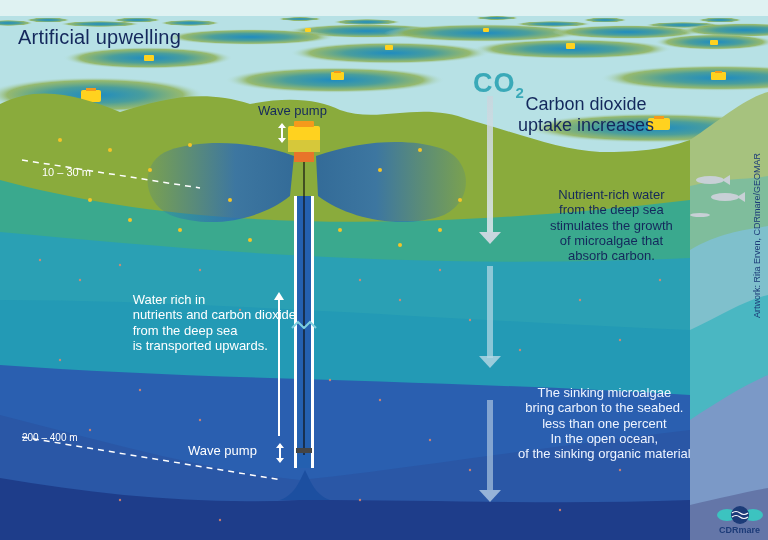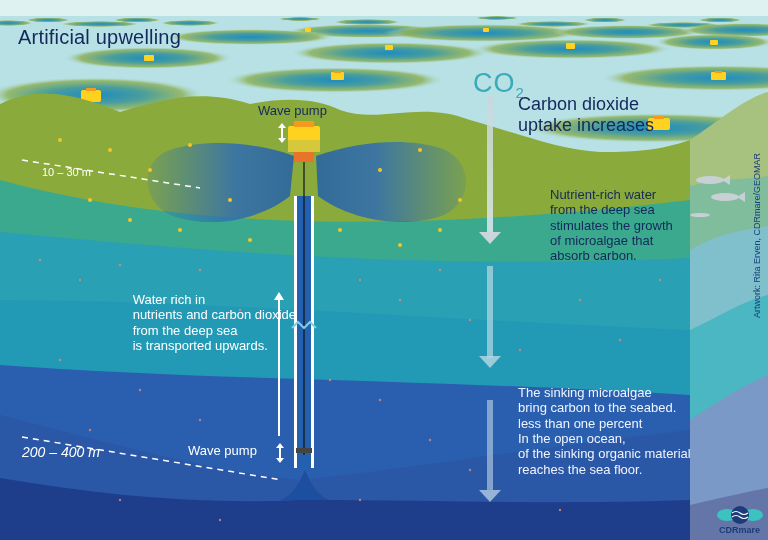--- a/index.html
+++ b/index.html
@@ -1,32 +1,32 @@
 <!DOCTYPE html>
 <html><head>
 <meta charset="utf-8">
 <style>
   html,body{margin:0;padding:0;background:#ffffff;}
   body{width:768px;height:540px;overflow:hidden;position:relative;font-family:"Liberation Sans","DejaVu Sans",sans-serif;}
   #stage{position:absolute;left:0;top:0;width:768px;height:540px;overflow:hidden;}
   svg.bg{position:absolute;left:0;top:0;}
-  .lbl{position:absolute;white-space:nowrap;line-height:1.18;}
+  .lbl{position:absolute;white-space:nowrap;line-height:1.18;text-align:center;}
   .dark{color:#14285c;}
   .light{color:#ffffff;}
   #title{left:18px;top:26px;font-size:20px;color:#14285c;letter-spacing:.2px;}
   #wp-top{left:258px;top:103px;font-size:13px;}
   #wp-bottom{left:188px;top:443px;font-size:13px;}
-  #co2{left:473px;top:68px;font-size:27px;font-weight:normal;color:#3aa9b8;letter-spacing:1px;}
+  #co2{left:473px;top:68px;font-size:27px;font-weight:bold;color:#3aa9b8;letter-spacing:1px;}
   #co2 sub{font-size:15px;vertical-align:-6px;}
   #co2-note{left:518px;top:94px;font-size:18px;}
   #nutrient-note{left:518px;top:187px;font-size:13px;margin-left:32px;}
   #transport-note{right:472px;top:292px;font-size:13px;text-align:left;}
   #sink-note{left:518px;top:385px;font-size:13px;color:#eef4ff;}
   #depth-shallow{left:22px;top:166px;font-size:11px;color:#fff;margin-left:20px;}
-  #depth-deep{left:22px;top:444px;font-size:14px;color:#fff;font-style:italic;}
+  #depth-deep{left:22px;top:432px;font-size:10px;color:#fff;}
   #credit{position:absolute;left:752px;top:318px;transform:rotate(-90deg);transform-origin:left top;font-size:9px;color:#1c3b78;white-space:nowrap;}
   #logo{position:absolute;left:715px;top:505px;width:50px;height:32px;}
   #logo .word{position:absolute;left:4px;top:20px;font-size:9px;font-weight:bold;color:#1c3b78;}
 </style>
 </head>
 <body>
 
 <div id="stage">
   <svg class="bg" width="768" height="540" viewBox="0 0 768 540">
     <defs>
@@ -248,21 +248,20 @@
     <div>from the deep sea</div>
     <div>is transported upwards.</div>
   </div>
 
   <div id="sink-note" class="lbl">
     <div>The sinking microalgae</div>
     <div>bring carbon to the seabed.</div>
     <div>less than one percent</div>
     <div>In the open ocean,</div>
     <div>of the sinking organic material</div>
-    <div>reaches the sea floor.</div>
   </div>
 
   <div id="depth-shallow" class="lbl">10 – 30 m</div>
   <div id="depth-deep" class="lbl">200 – 400 m</div>
 
   <div id="credit">Artwork: Rita Erven, CDRmare/GEOMAR</div>
 
   <div id="logo">
     <svg width="50" height="20" viewBox="0 0 50 20">
       <ellipse cx="12" cy="10" rx="10" ry="6" fill="#3cc3c0"></ellipse>

